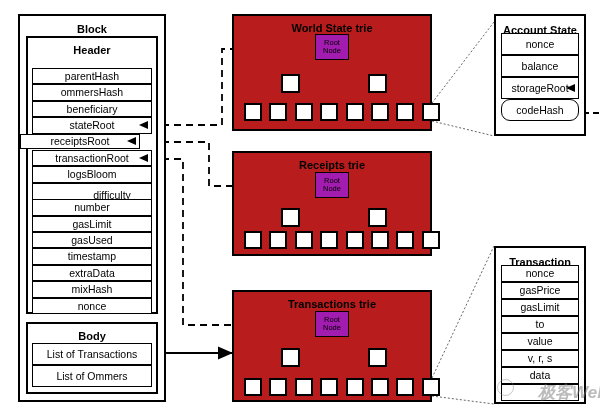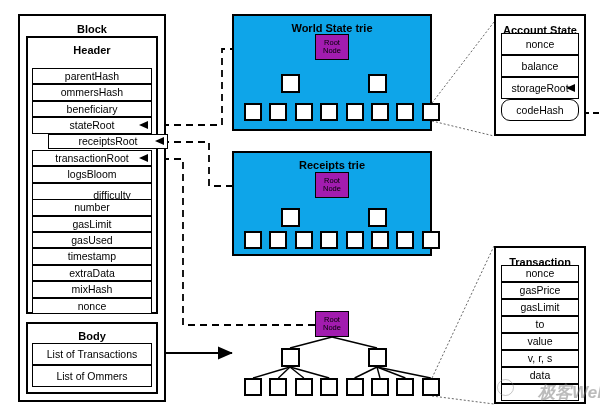--- a/index.html
+++ b/index.html
@@ -6,21 +6,21 @@
   body{width:600px;height:418px;font-family:"Liberation Sans",sans-serif;color:#000;}
   #stage{position:relative;width:600px;height:418px;overflow:hidden;background:#fff;}
 
   .panel{position:absolute;box-sizing:border-box;background:#fff;border:2px solid #000;}
   .panel-title{position:absolute;left:0;right:0;text-align:center;font-weight:bold;font-size:11px;line-height:12px;}
 
   .rowbox{position:absolute;box-sizing:border-box;border:1.5px solid #000;background:#fff;
           font-size:10.5px;line-height:1;display:flex;align-items:center;justify-content:center;
           text-align:center;letter-spacing:0px;}
 
-  .trie-box{position:absolute;box-sizing:border-box;border:2px solid #000;background:#0ea5e9;}
+  .trie-box{position:absolute;box-sizing:border-box;border:2px solid #000;background:#b91c1c;}
   .node{position:absolute;box-sizing:border-box;border:2px solid #000;background:#fff;}
   .rootnode{position:absolute;box-sizing:border-box;border:1.5px solid #000;background:#a21caf;
             font-size:7.5px;line-height:8.5px;text-align:center;display:flex;align-items:center;
             justify-content:center;padding:0 1px;}
 
   svg.lines{position:absolute;left:0;top:0;width:600px;height:418px;pointer-events:none;}
 
   .wm{position:absolute;font-size:17px;font-weight:bold;color:rgba(120,120,120,.5);
       font-style:italic;letter-spacing:0px;white-space:nowrap;margin-left:20px;}
   .wm-circle{position:absolute;box-sizing:border-box;border:1.5px solid rgba(130,130,130,.45);
@@ -116,21 +116,21 @@
       <div class="rowbox" style="left: 32px; top: 84.4px; width: 120px; height: 16.4px;">
         <span>ommersHash</span>
       </div>
       <div class="rowbox" style="left: 32px; top: 100.8px; width: 120px; height: 16.4px;">
         <span>beneficiary</span>
       </div>
       <div class="rowbox" style="left: 32px; top: 117.2px; width: 120px; height: 16.4px;">
         <span>stateRoot</span>
         <span style="position: absolute; right: 3px; top: 50%; transform: translateY(-50%); width: 0px; height: 0px; border-top: 4px solid transparent; border-bottom: 4px solid transparent; border-right: 9px solid rgb(0, 0, 0);"></span>
       </div>
-      <div class="rowbox" style="left: 48px; top: 133.6px; width: 120px; height: 15px;">
+      <div class="rowbox" style="left: 20px; top: 133.6px; width: 120px; height: 15px;">
         <span>receiptsRoot</span>
         <span style="position: absolute; right: 3px; top: 50%; transform: translateY(-50%); width: 0px; height: 0px; border-top: 4px solid transparent; border-bottom: 4px solid transparent; border-right: 9px solid rgb(0, 0, 0);"></span>
       </div>
       <div class="rowbox" style="left: 32px; top: 150px; width: 120px; height: 16.4px;">
         <span>transactionRoot</span>
         <span style="position: absolute; right: 3px; top: 50%; transform: translateY(-50%); width: 0px; height: 0px; border-top: 4px solid transparent; border-bottom: 4px solid transparent; border-right: 9px solid rgb(0, 0, 0);"></span>
       </div>
       <div class="rowbox" style="left: 32px; top: 166.4px; width: 120px; height: 16.4px;">
         <span>logsBloom</span>
       </div>
@@ -173,20 +173,23 @@
     </div>
 
   <div class="trie-box" style="left:232px;top:14px;width:200px;height:117px;">
     <div class="panel-title" style="top:6px;">World State trie</div>
   </div>
 
   <div class="trie-box" style="left:232px;top:151px;width:200px;height:105px;">
     <div class="panel-title" style="top:6px;">Receipts trie</div>
   </div>
 
+  <div class="trie-box" style="left:232px;top:290px;width:200px;height:112px;">
+    <div class="panel-title" style="top:6px;">Transactions trie</div>
+  </div>
 
   <div id="trie-nodes">
       <div class="rootnode" style="left: 315px; top: 34px; width: 34px; height: 26px;">
         <div><span>Root</span><br><span>Node</span></div>
       </div>
       <div class="node" style="left: 280.5px; top: 74px; width: 19px; height: 19px;"></div>
       <div class="node" style="left: 367.5px; top: 74px; width: 19px; height: 19px;"></div>
       <div class="node" style="left: 244px; top: 103px; width: 18px; height: 18px;"></div>
       <div class="node" style="left: 269.4px; top: 103px; width: 18px; height: 18px;"></div>
       <div class="node" style="left: 294.8px; top: 103px; width: 18px; height: 18px;"></div>

